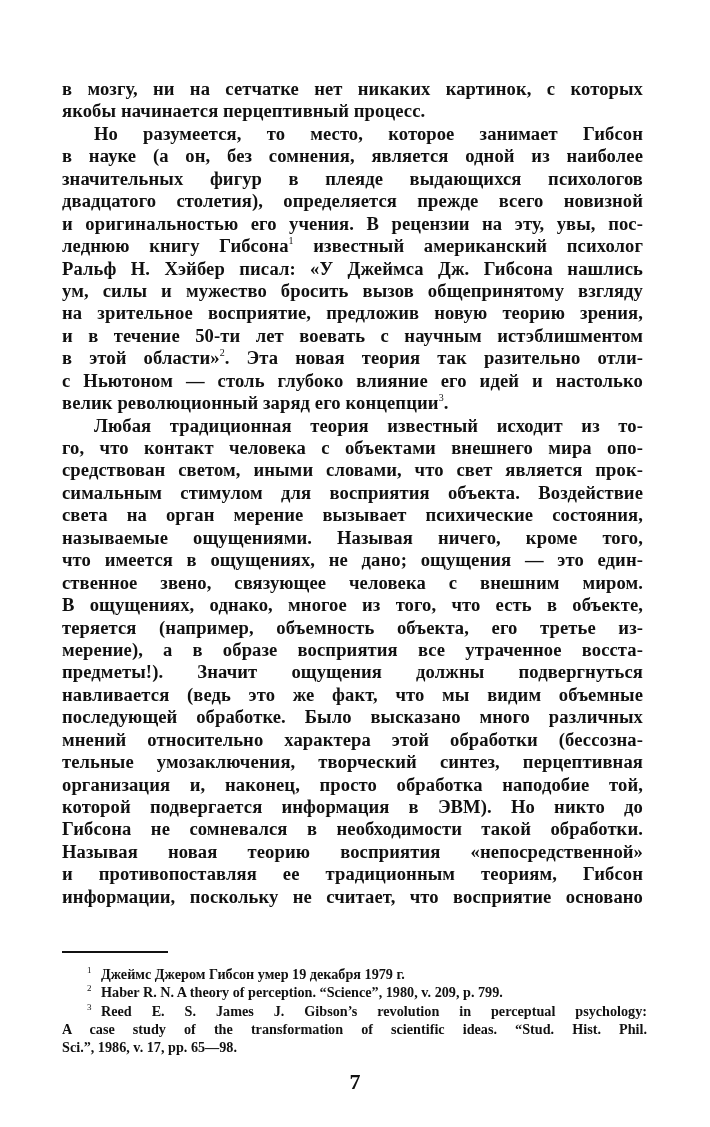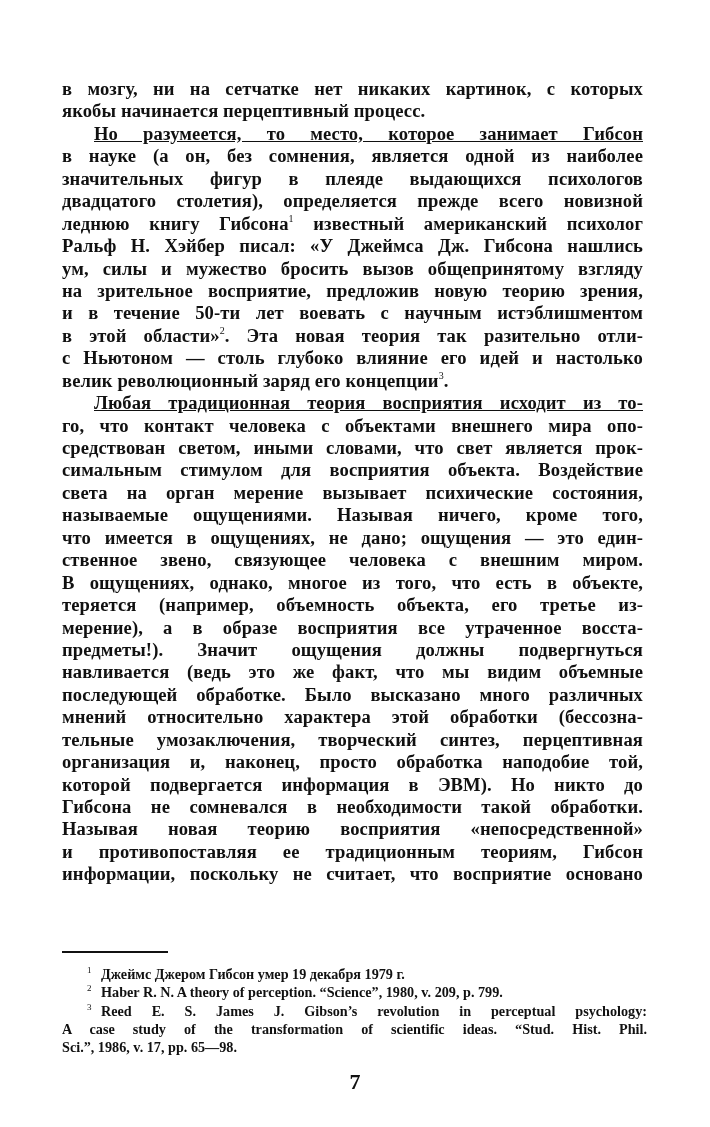--- a/index.html
+++ b/index.html
@@ -36,21 +36,20 @@
     text-align-last: justify;
     white-space: nowrap;
     height: 22.45px;
     overflow: visible;
   }
   .line.last {
     text-align-last: left;
   }
   .line.indent {
     padding-left: 32px;
-    text-decoration: underline;
   }
   sup {
     font-size: 10px;
     line-height: 0;
     vertical-align: 8px;
     font-weight: normal;
   }
   .footnote-rule {
     position: absolute;
     left: 62px;
@@ -110,29 +109,30 @@
 <body>
 
 <div class="page">
   <div class="body-text" id="body-text">
       <span class="line">в мозгу, ни на сетчатке нет никаких картинок, с которых</span>
       <span class="line last">якобы начинается перцептивный процесс.</span>
       <span class="line indent">Но разумеется, то место, которое занимает Гибсон</span>
       <span class="line">в науке (а он, без сомнения, является одной из наиболее</span>
       <span class="line">значительных фигур в плеяде выдающихся психологов</span>
       <span class="line">двадцатого столетия), определяется прежде всего новизной</span>
+      <span class="line">и оригинальностью его учения. В рецензии на эту, увы, пос-</span>
       <span class="line">леднюю книгу Гибсона<sup>1</sup> известный американский психолог</span>
       <span class="line">Ральф Н. Хэйбер писал: «У Джеймса Дж. Гибсона нашлись</span>
       <span class="line">ум, силы и мужество бросить вызов общепринятому взгляду</span>
       <span class="line">на зрительное восприятие, предложив новую теорию зрения,</span>
       <span class="line">и в течение 50-ти лет воевать с научным истэблишментом</span>
       <span class="line">в этой области»<sup>2</sup>. Эта новая теория так разительно отли-</span>
       <span class="line">с Ньютоном — столь глубоко влияние его идей и настолько</span>
       <span class="line last">велик революционный заряд его концепции<sup>3</sup>.</span>
-      <span class="line indent">Любая традиционная теория восприятия исходит из то-</span>
+      <span class="line indent">Любая традиционная теория известный исходит из то-</span>
       <span class="line">го, что контакт человека с объектами внешнего мира опо-</span>
       <span class="line">средствован светом, иными словами, что свет является прок-</span>
       <span class="line">симальным стимулом для восприятия объекта. Воздействие</span>
       <span class="line">света на орган мерение вызывает психические состояния,</span>
       <span class="line">называемые ощущениями. Называя ничего, кроме того,</span>
       <span class="line">что имеется в ощущениях, не дано; ощущения — это един-</span>
       <span class="line">ственное звено, связующее человека с внешним миром.</span>
       <span class="line">В ощущениях, однако, многое из того, что есть в объекте,</span>
       <span class="line">теряется (например, объемность объекта, его третье из-</span>
       <span class="line">мерение), а в образе восприятия все утраченное восста-</span>

